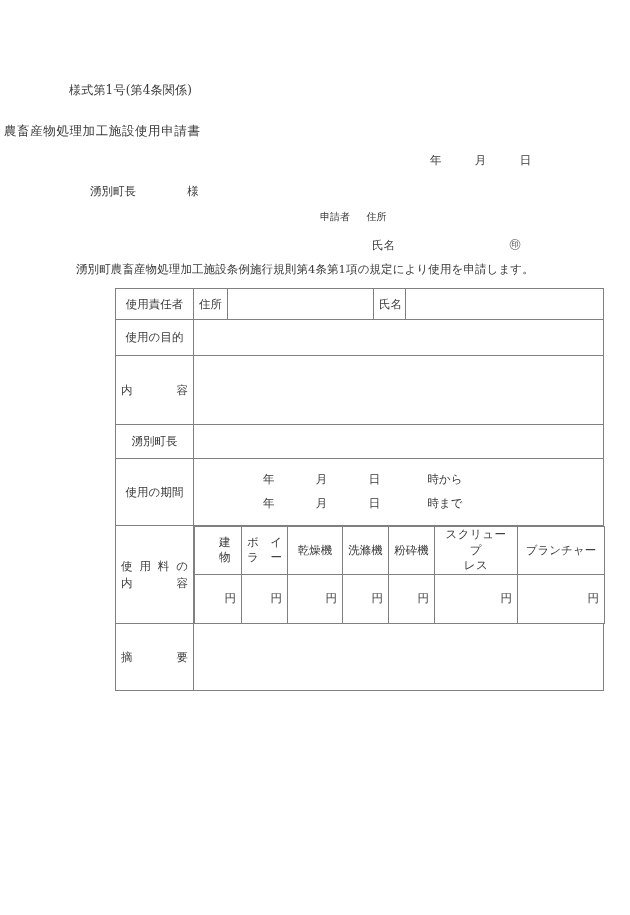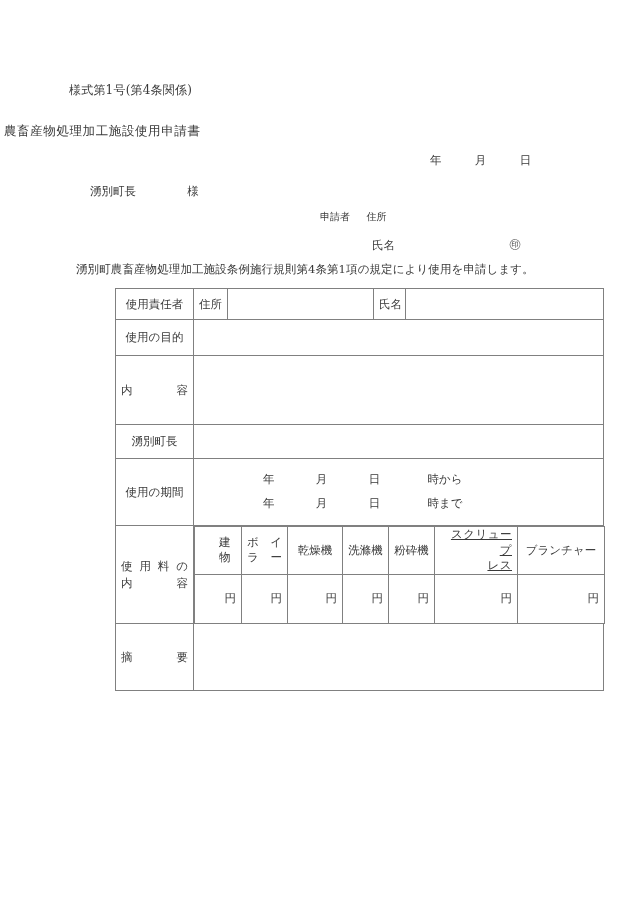--- a/index.html
+++ b/index.html
@@ -149,23 +149,22 @@
     padding: 3px 4px;
     height: 34px;
   }
   .fee-head.spread {
     text-align: justify;
     text-align-last: justify;
     padding-left: 24px;
     padding-right: 8px;
   }
   .fee-head.two {
-    text-align: right;
+    text-align: center;
     letter-spacing: 0.5px;
-    text-decoration: underline;
   }
   .boiler {
     padding: 2px 6px;
     line-height: 1.3;
   }
   .boiler .brow {
     display: flex;
     justify-content: space-between;
   }
   .fee-cell {

